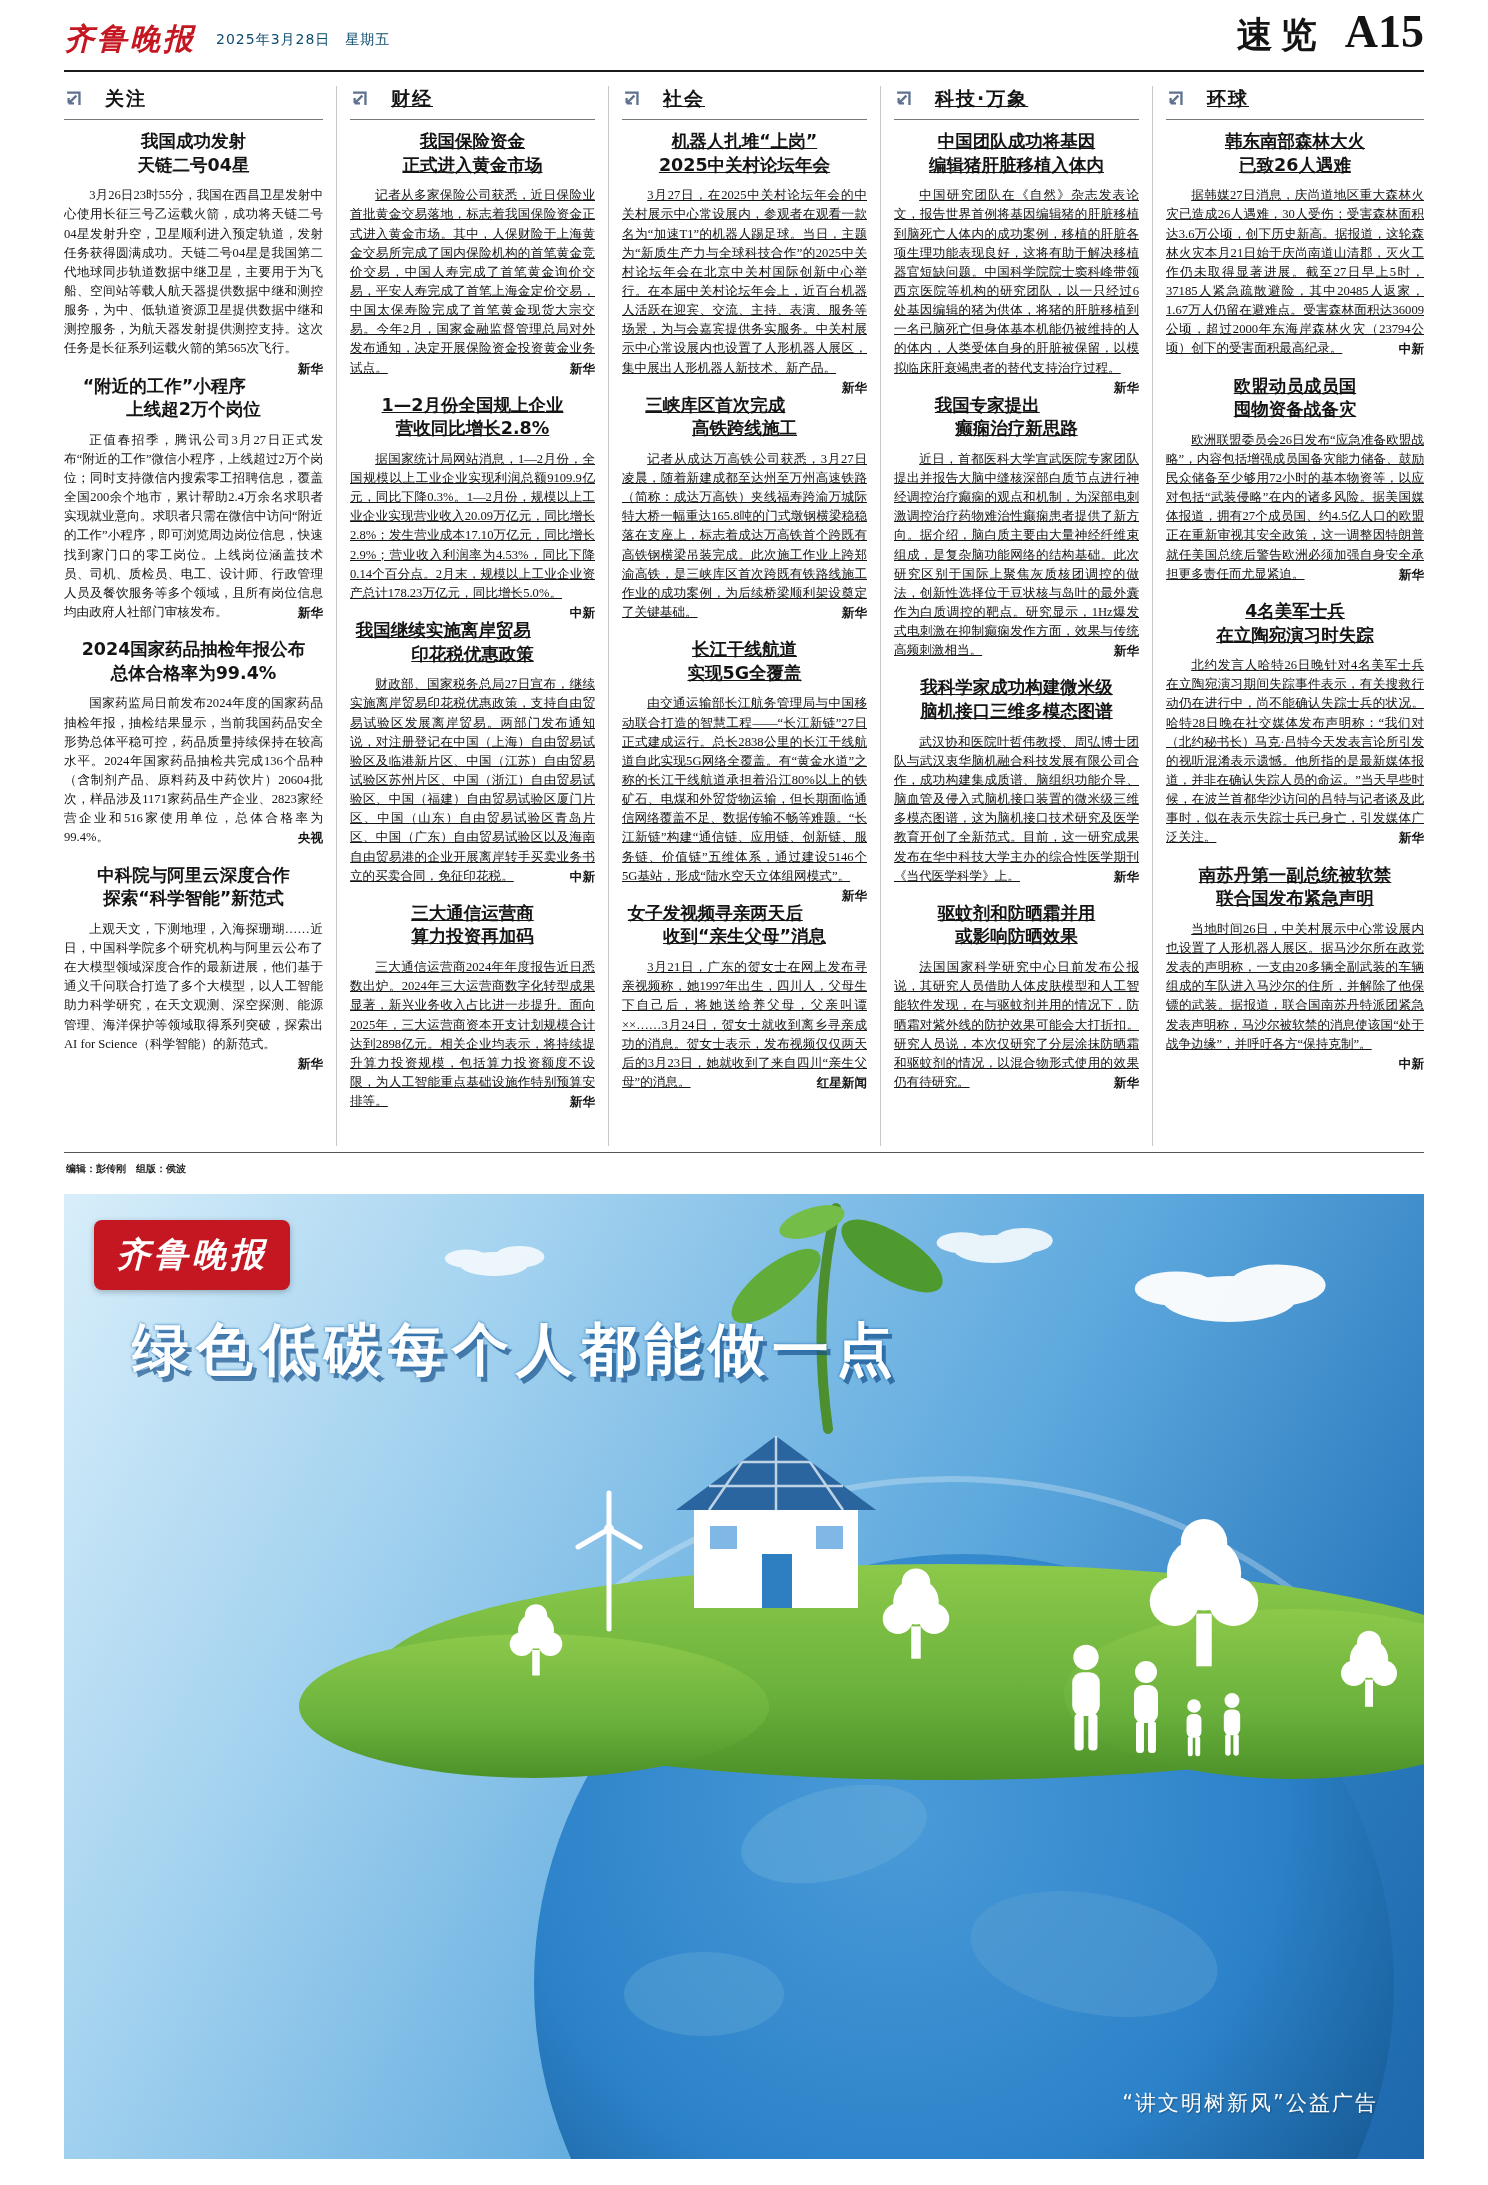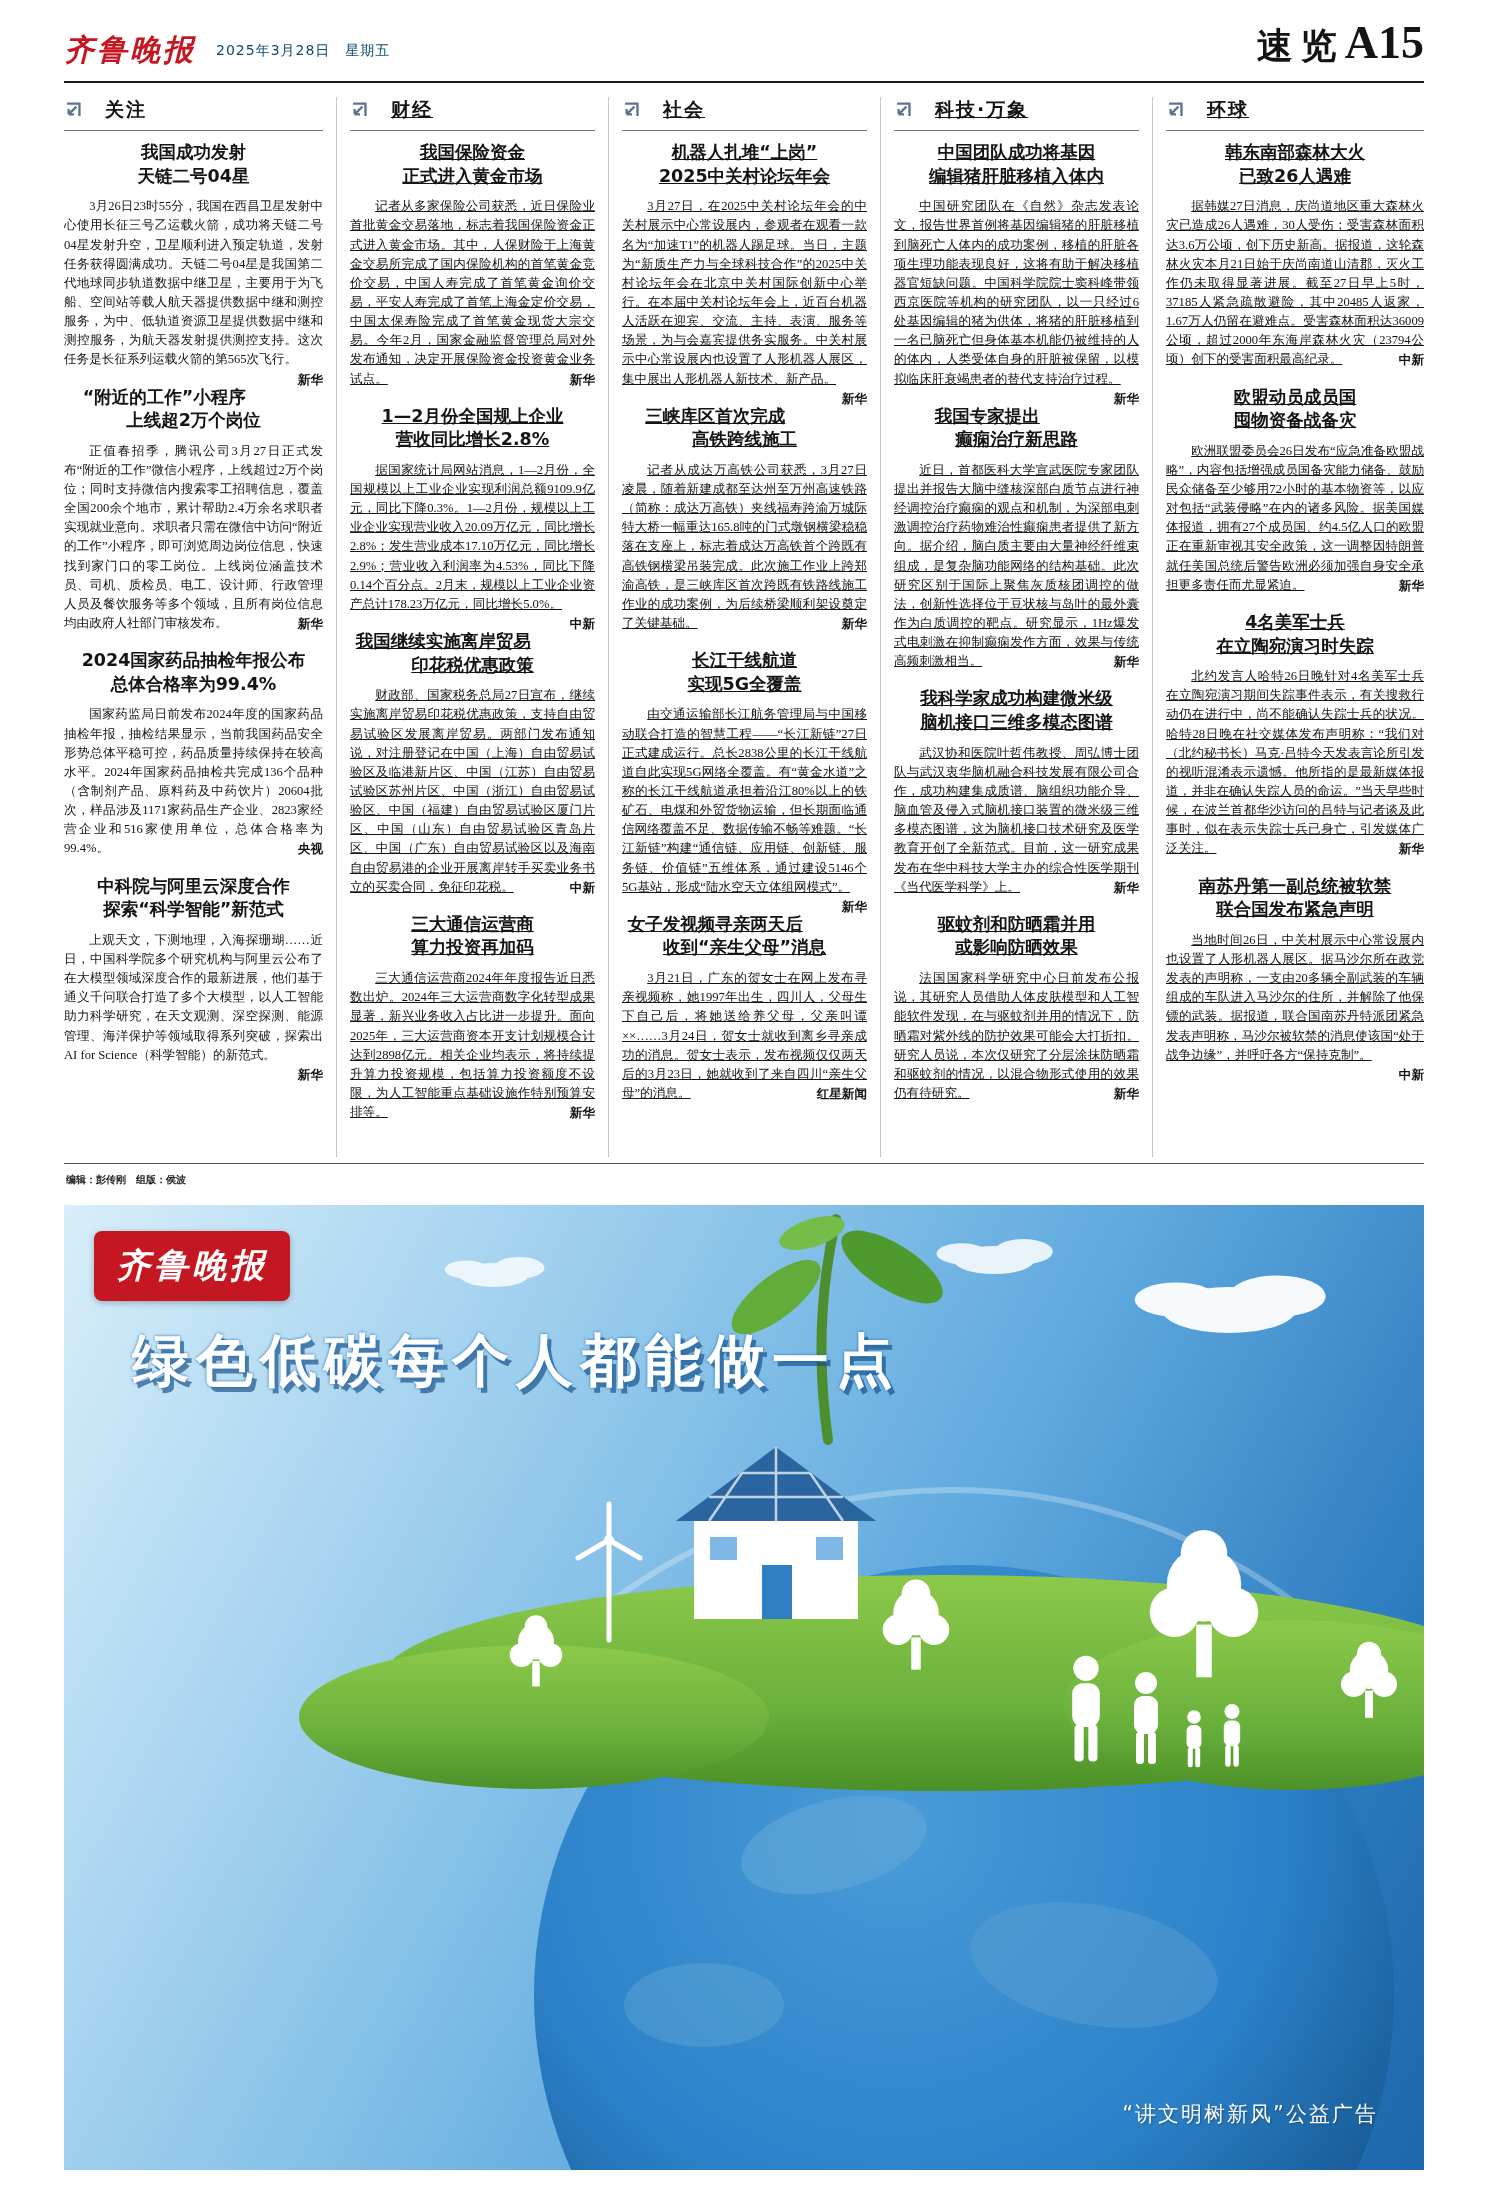--- a/index.html
+++ b/index.html
@@ -1,24 +1,24 @@
 <!DOCTYPE html>
 <html><head>
 <meta charset="utf-8">
 <style>
   html,body{margin:0;padding:0;background:#ffffff;}
   body{width:1488px;font-family:"Liberation Serif","DejaVu Serif",serif;color:#141414;}
-  .page{padding:16px 64px 0 64px;}
+  .page{padding:5px 64px 0 64px;}
 
   
   .masthead{display:flex;justify-content:space-between;align-items:flex-end;padding-bottom:10px;border-bottom:2px solid #1a1a1a;}
   .mast-left{display:flex;align-items:center;gap:20px;}
   .paper-logo{color:#c41721;font-family:"DejaVu Sans",sans-serif;font-weight:bold;font-style:italic;font-size:30px;letter-spacing:3px;}
   .paper-date{font-size:14px;font-family:"DejaVu Sans",sans-serif;color:#0c4a6e;letter-spacing:1px;}
-  .mast-right{display:flex;align-items:baseline;gap:0;}
+  .mast-right{display:flex;align-items:baseline;gap:20px;}
   .section-name{font-family:"DejaVu Sans",sans-serif;font-weight:900;font-size:36px;letter-spacing:8px;}
   .page-no{font-family:"Liberation Serif",serif;font-weight:bold;font-size:46px;}
 
   
   .columns{display:grid;grid-template-columns:repeat(5,1fr);margin-top:14px;min-height:1060px;}
   .col{padding:0 13px;}
   .col:first-child{padding-left:0;}
   .col:last-child{padding-right:0;}
   .col + .col{border-left:1px solid #c8c8c8;text-decoration:underline;}
   .section-head{display:flex;align-items:center;gap:24px;padding-bottom:7px;border-bottom:1px solid #777;margin-bottom:10px;}

